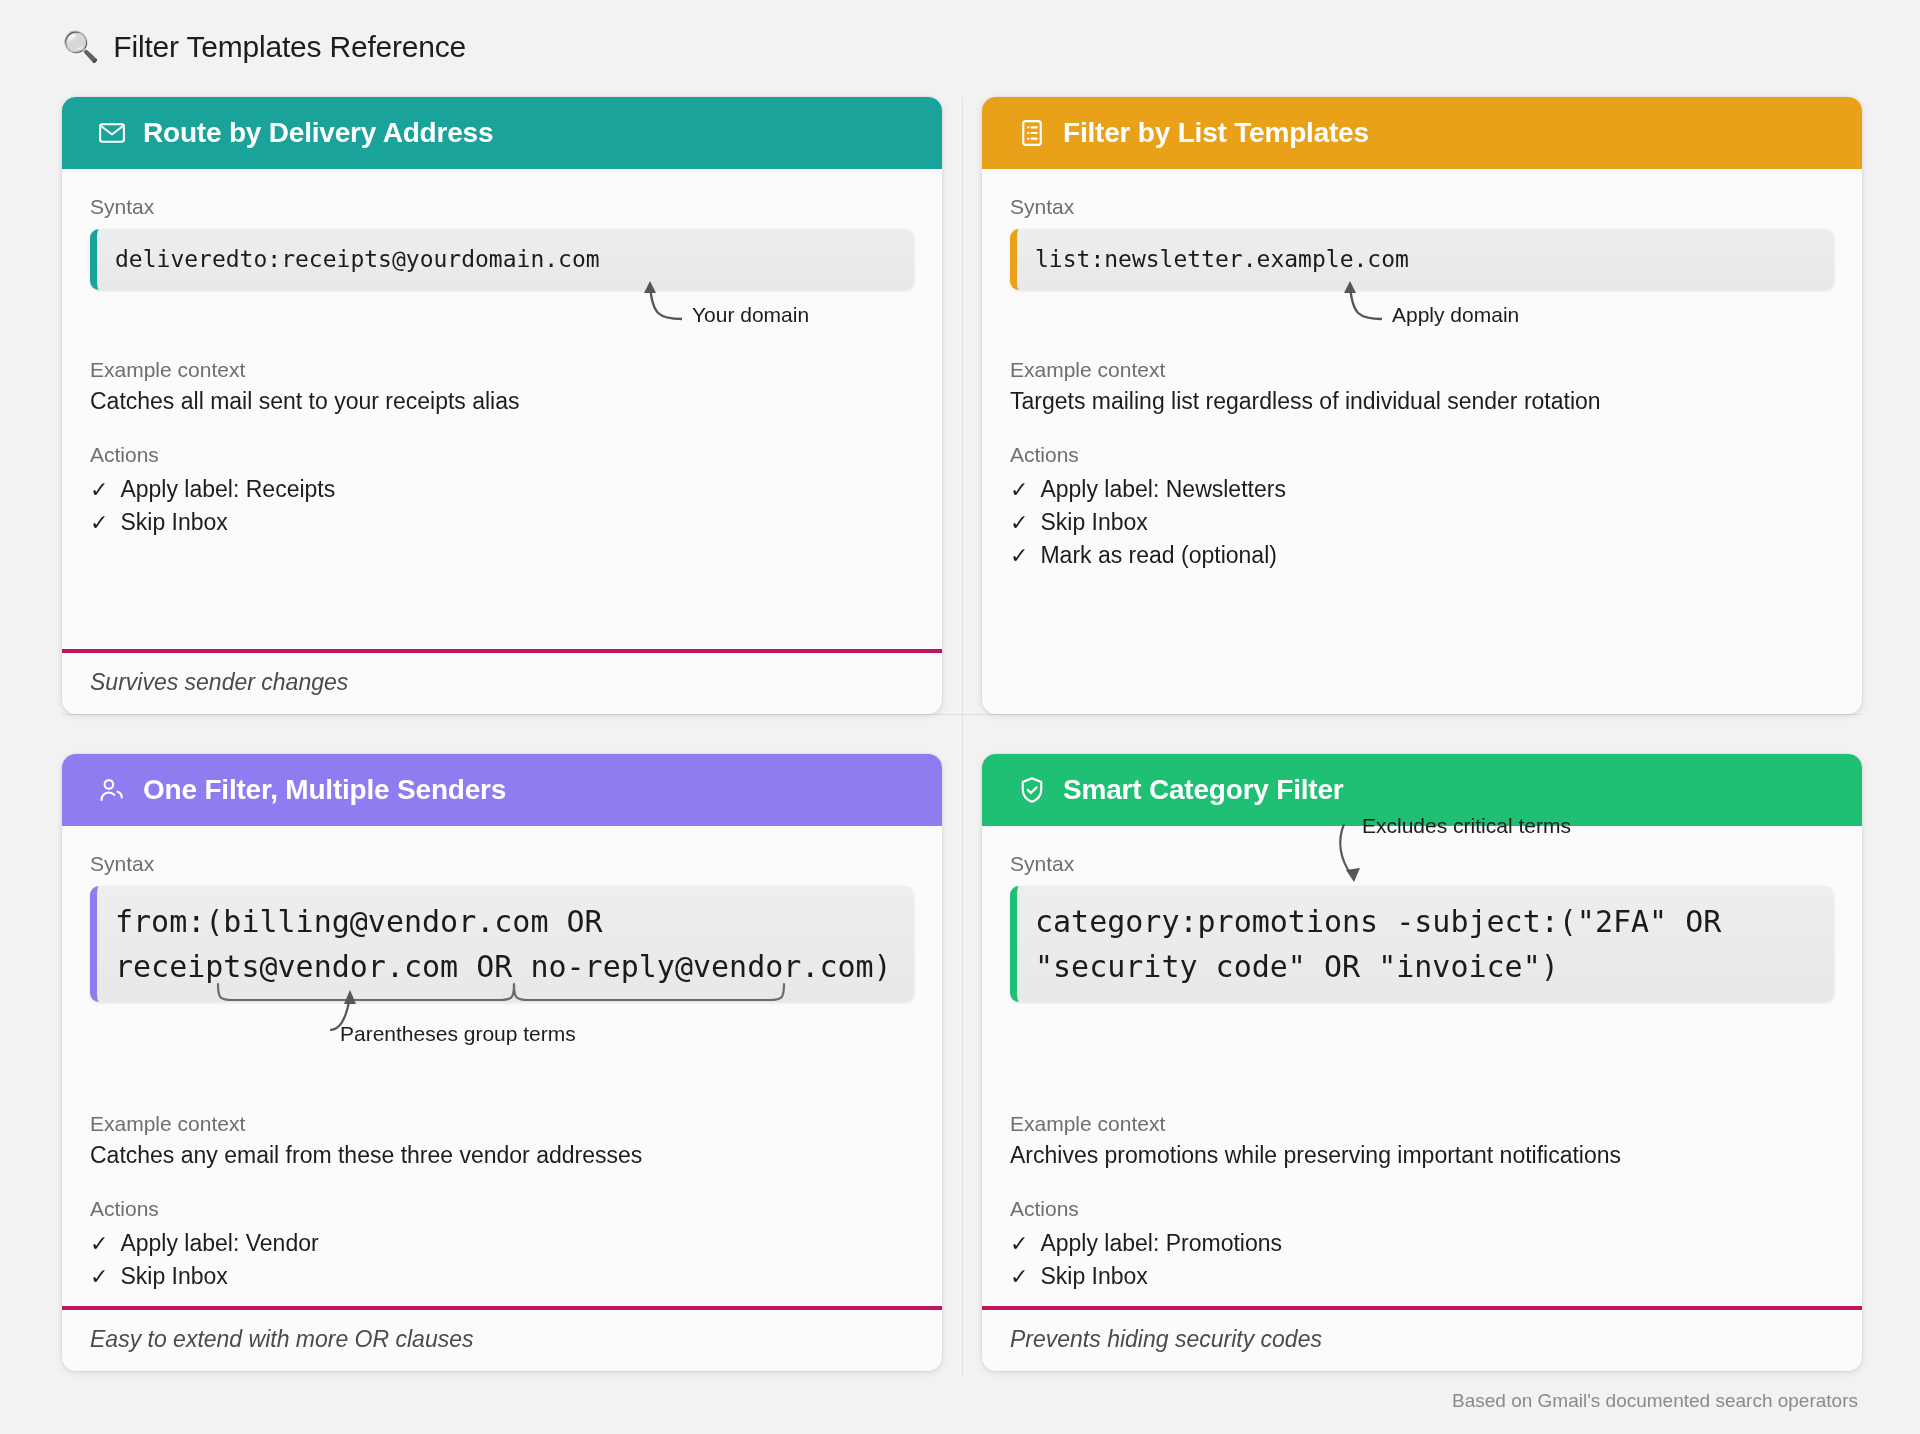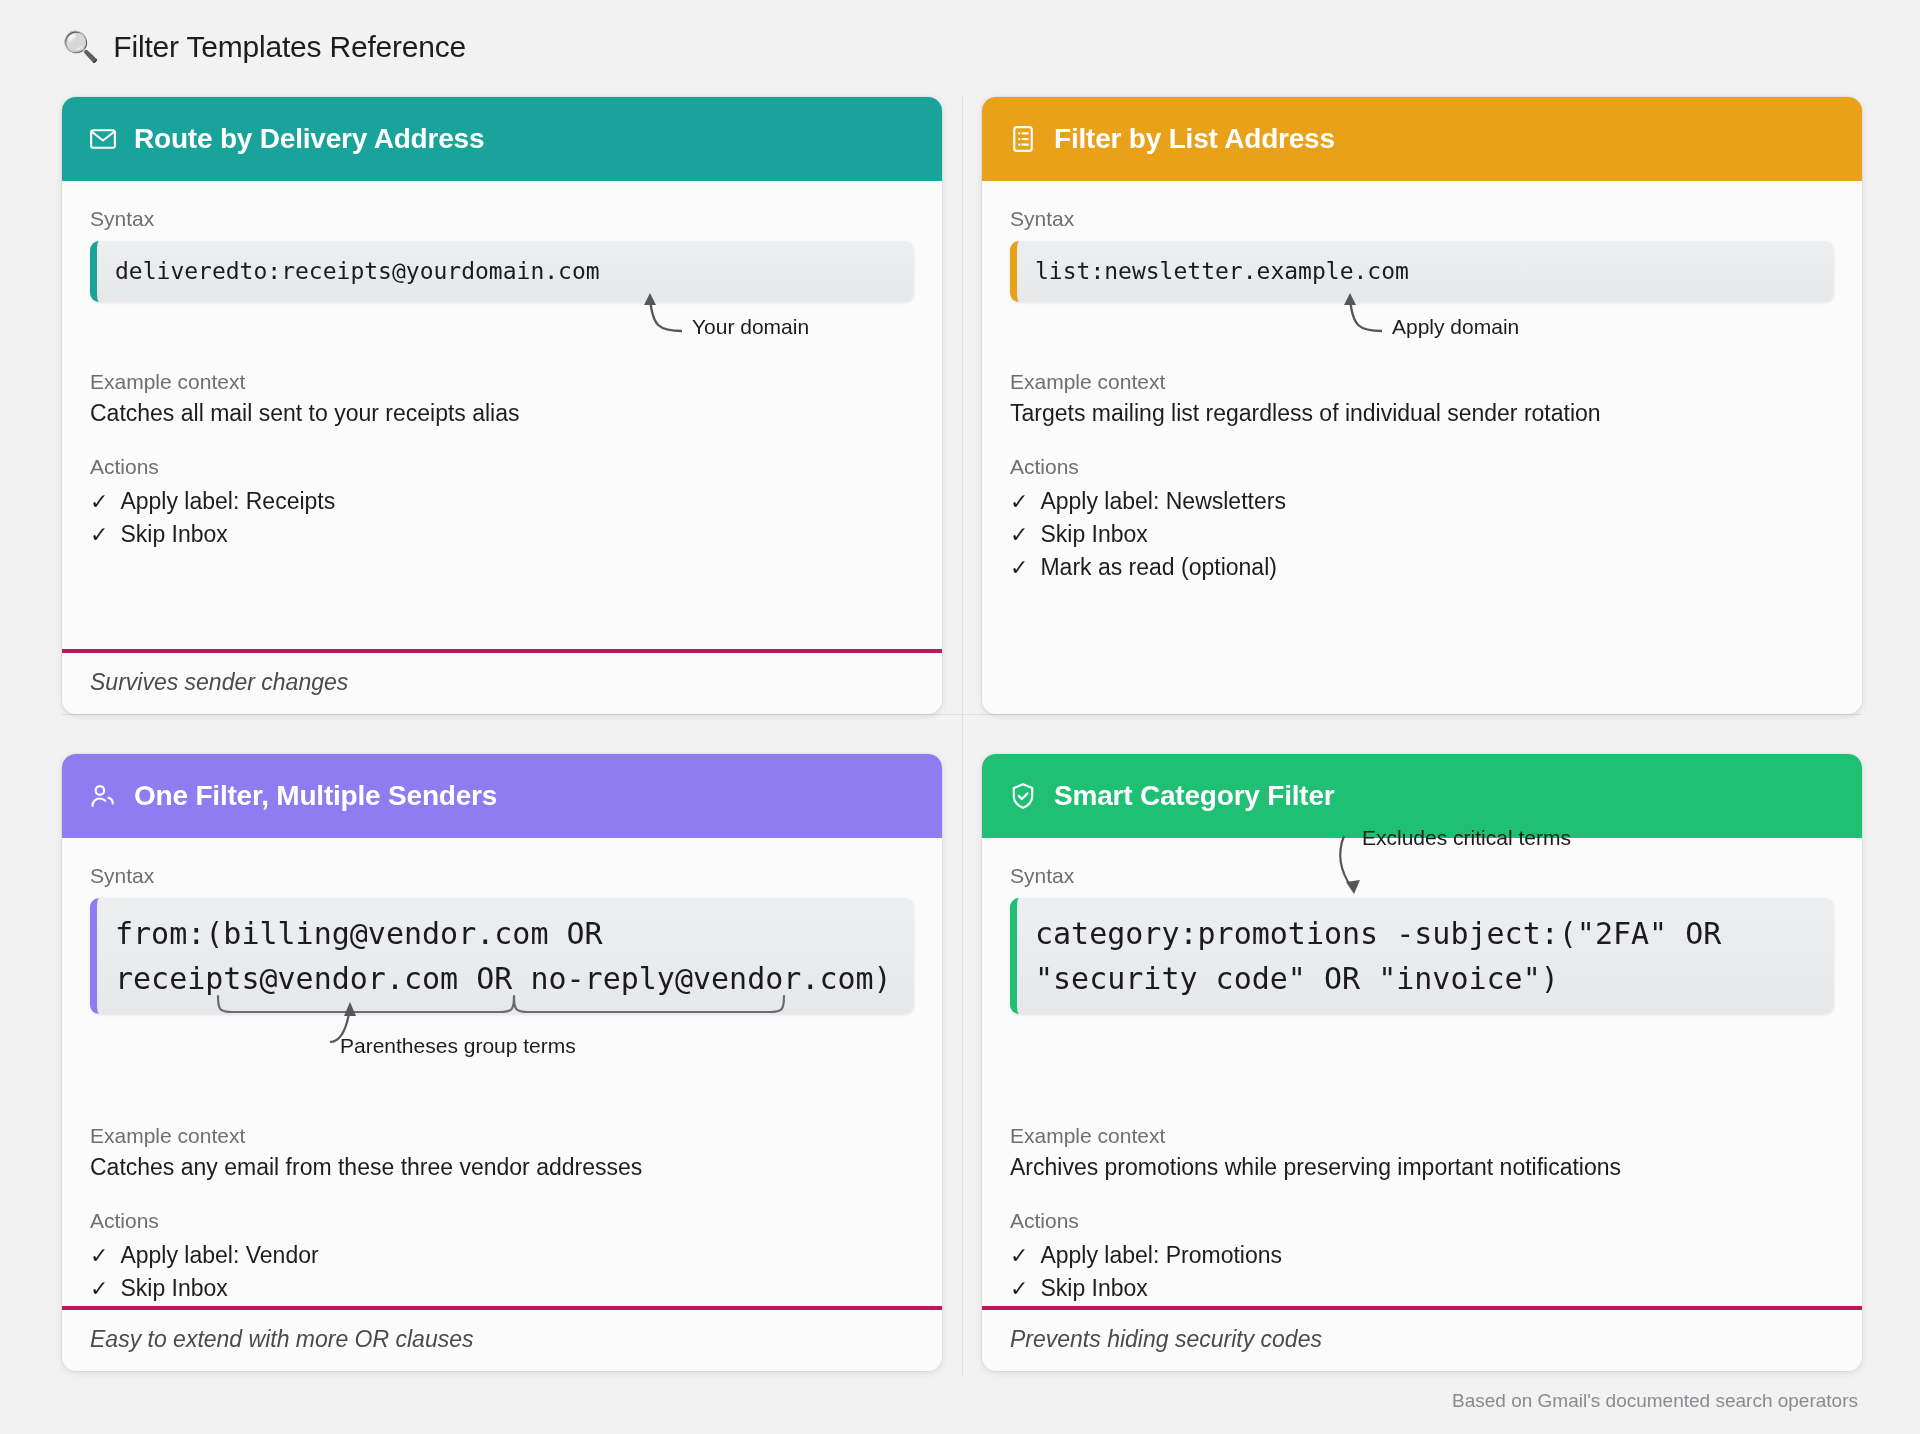--- a/index.html
+++ b/index.html
@@ -57,24 +57,24 @@
   .card {
     position: relative;
     background: #fbfbfc;
     border-radius: 14px;
     box-shadow: 0 2px 7px rgba(0,0,0,0.10), 0 0 0 1px rgba(0,0,0,0.035);
     display: flex; flex-direction: column;
     overflow: visible;
     height: 617px;
   }
   .card-head {
-    height: 84px;
+    height: 72px;
     border-radius: 14px 14px 0 0;
     display: flex; align-items: center; gap: 16px;
-    padding: 0 26px;
+    padding: 0 35px;
     color: #ffffff;
   }
   .card-head .head-icon {
     width: 30px; height: 30px;
     display: flex; align-items: center; justify-content: center;
     flex: 0 0 auto;
   }
   .card-head .head-icon svg { display: block; }
   .card-head .head-title {
     font-size: 28px; font-weight: 700; letter-spacing: -0.2px;
@@ -202,21 +202,21 @@
       <div class="card-head" style="background:#e8a119">
         <span class="head-icon">
           <svg width="30" height="30" viewBox="0 0 24 24" fill="none" stroke="#fff" stroke-width="1.7">
             <rect x="5" y="2.5" width="14" height="19" rx="2"></rect>
             <circle cx="9" cy="7.5" r="0.9" fill="#fff" stroke="none"></circle>
             <circle cx="9" cy="12" r="0.9" fill="#fff" stroke="none"></circle>
             <circle cx="9" cy="16.5" r="0.9" fill="#fff" stroke="none"></circle>
             <path d="M11.6 7.5h4.2M11.6 12h4.2M11.6 16.5h4.2" stroke-linecap="round"></path>
           </svg>
         </span>
-        <span class="head-title">Filter by List Address</span>
+        <span class="head-title">Filter by List Templates</span>
       </div>
       <div class="card-body">
         <div class="section-label">Syntax</div>
         <div class="code-wrap">
           <div class="code-box" style="border-left-color:#e8a119">list:newsletter.example.com</div>
           <div class="anno" style="left:300px; top:48px;">
             <svg width="80" height="48">
               <path d="M72,42 C50,42 42,38 40,8" stroke="#55555a" stroke-width="2.4" fill="none"></path>
               <path d="M40,4 L34,16 L46,16 Z" fill="#55555a"></path>
             </svg>

